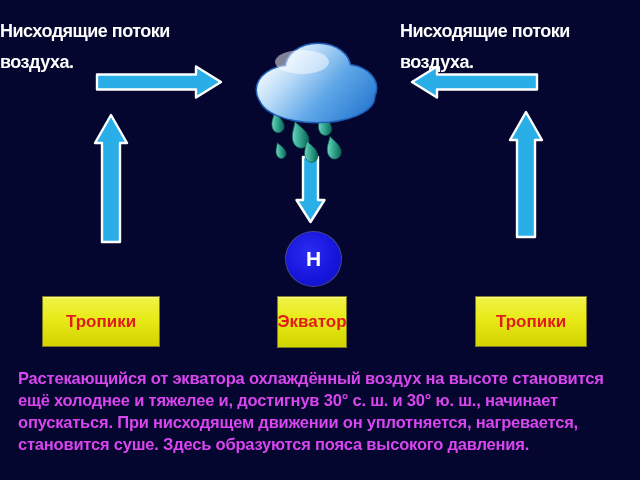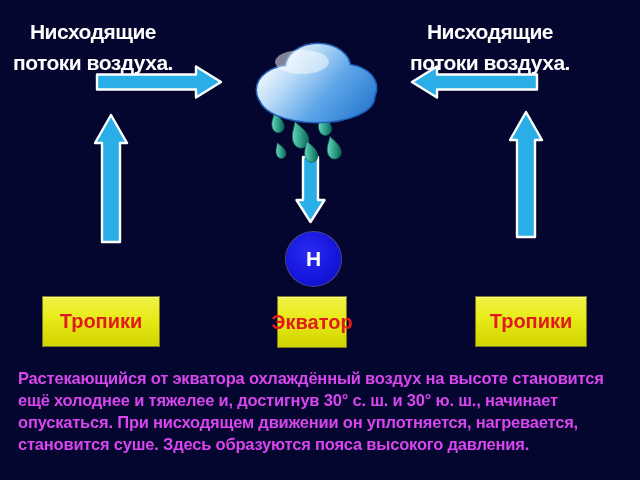--- a/index.html
+++ b/index.html
@@ -3,41 +3,41 @@
 <meta charset="utf-8">
 <style>
   html,body{margin:0;padding:0;}
   body{
     width:640px;height:480px;position:relative;overflow:hidden;
     background:#05062f;
     font-family:"Liberation Sans", sans-serif;
   }
   .heading{
     position:absolute;color:#ffffff;font-weight:bold;
-    font-size:21px;line-height:31px;letter-spacing:-0.5px;
-    text-align:center;
+    font-size:18px;line-height:31px;letter-spacing:-0.5px;
+    text-align:left;
   }
   .heading-left{left:0;top:16px;width:186px;}
   .heading-right{left:400px;top:16px;width:180px;}
   .diagram-svg{position:absolute;left:0;top:0;}
   .pressure-circle{
     position:absolute;left:285px;top:231px;width:55px;height:54px;
     border-radius:50%;
     background:radial-gradient(circle at 42% 38%, #2b2bf2 0%, #1616dd 55%, #0f0fbe 100%);
     border:1px solid #46468a;
     display:flex;align-items:center;justify-content:center;
     color:#ffffff;font-weight:bold;font-size:21px;
   }
   .region-label{
     position:absolute;top:296px;height:49px;
     background:linear-gradient(180deg,#f0f248 0%,#e8ea18 45%,#d2d400 100%);
     border:1px solid #7c7c1a;
     box-shadow:inset 0 1px 0 rgba(255,255,255,0.45);
     display:flex;align-items:center;justify-content:center;
-    color:#e11b1b;font-weight:bold;font-size:20px;
+    color:#e11b1b;font-weight:bold;font-size:17px;
   }
   .region-label.left{left:42px;width:116px;}
   .region-label.center{left:277px;width:68px;height:50px;text-align:center;}
   .region-label.right{left:475px;width:110px;}
   .paragraph{
     position:absolute;left:18px;top:367px;width:600px;
     color:#d946ef;font-weight:bold;font-size:16.5px;line-height:22px;
     letter-spacing:-0.2px;
   }
 </style>

